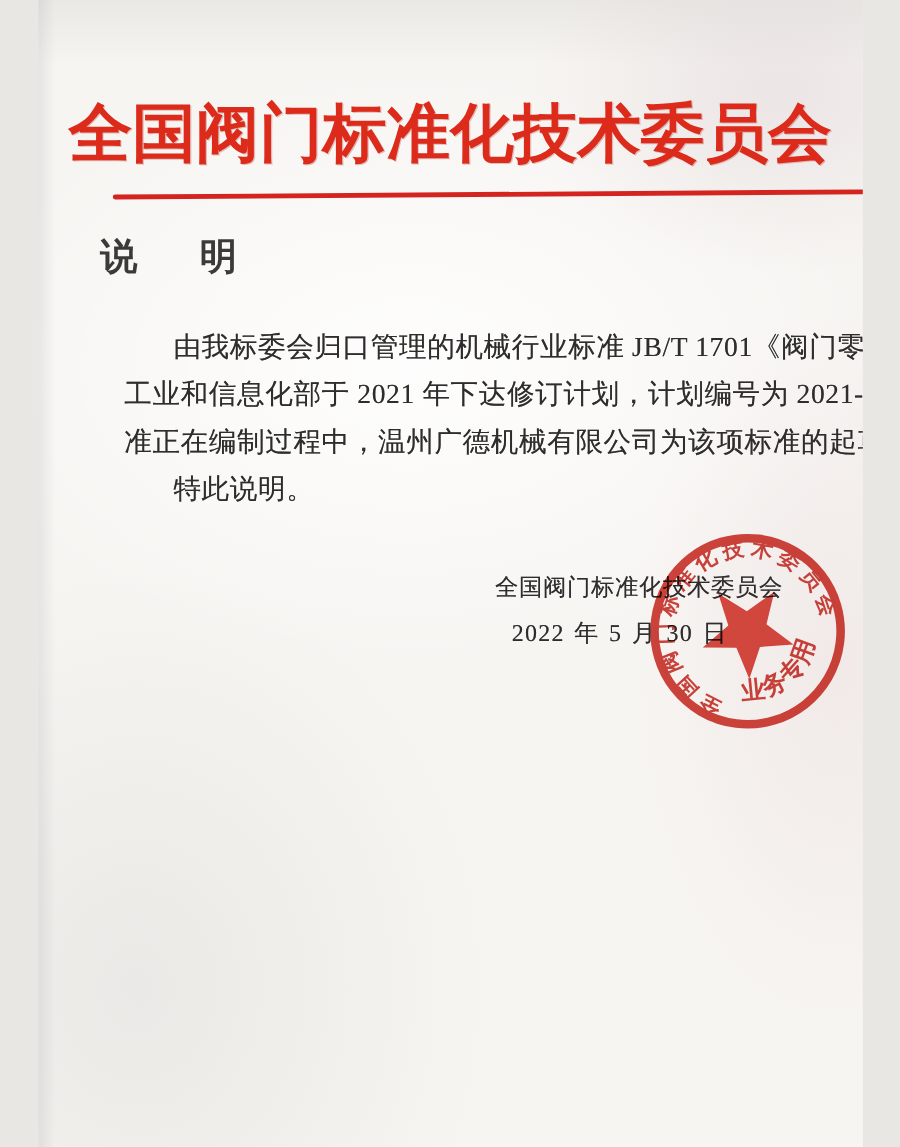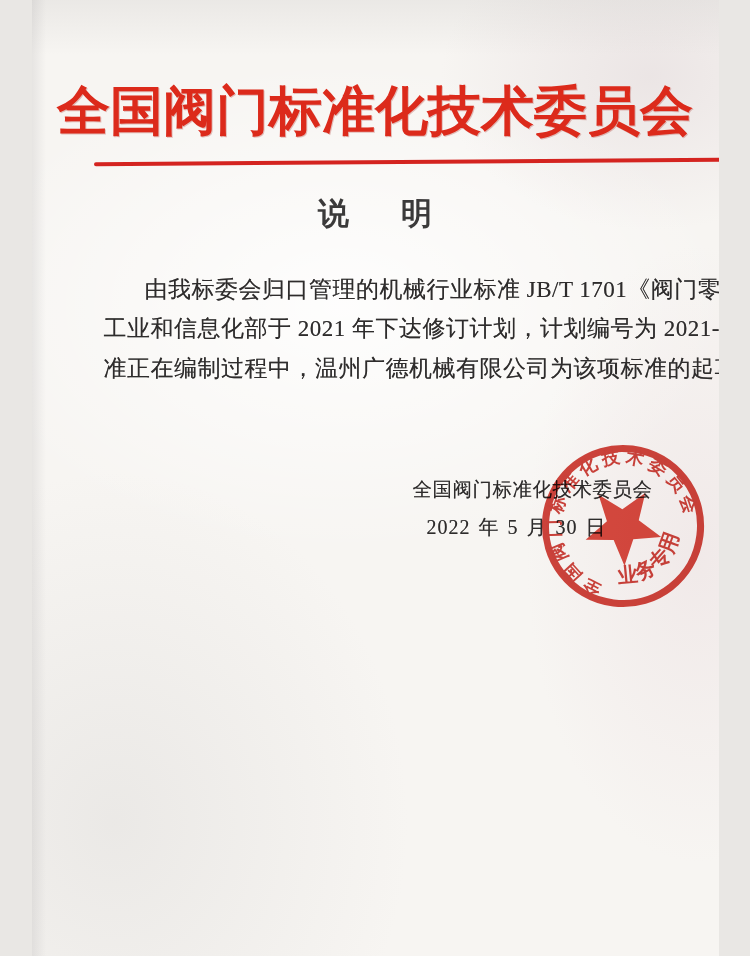--- a/index.html
+++ b/index.html
@@ -27,21 +27,20 @@
     text-shadow:1px 1px 0 rgba(160,20,10,0.25);
     white-space:nowrap;
   }
   .rule{
     position:absolute;top:160px;left:62px;width:630px;height:4px;
     background:#d42420;border-radius:2px;
     transform:rotate(-0.4deg);
   }
   .doc-title{
     position:absolute;top:193px;left:0;right:0;margin:0;
-    text-align:center;
     font-size:31px;font-weight:600;color:#3b3a3a;
     letter-spacing:52px;padding-left:52px;
     white-space:nowrap;
   }
   .body-text{
     position:absolute;top:270px;left:72px;right:46px;
     color:#2e2c2c;
   }
   .body-text p{
     margin:0;font-size:23px;line-height:39.4px;
@@ -84,20 +83,21 @@
   <div class="org-name">全国阀门标准化技术委员会</div>
 
   <div class="rule"></div>
 
   <h1 class="doc-title">说明</h1>
 
   <div class="body-text">
     <p class="indent">由我标委会归口管理的机械行业标准 JB/T 1701《阀门零部件 阀杆螺母》，</p>
     <p>工业和信息化部于 2021 年下达修订计划，计划编号为 2021-1445T-JB。现标</p>
     <p>准正在编制过程中，温州广德机械有限公司为该项标准的起草单位之一。</p>
+    <p class="indent">特此说明。</p>
   </div>
 
   <div class="sig">全国阀门标准化技术委员会</div>
 
   <div class="date">2022 年 5 月 30 日</div>
 
   <svg class="seal" viewBox="0 0 200 200" xmlns="http://www.w3.org/2000/svg">
     <g transform="rotate(-38 100 100)">
       <circle cx="100" cy="100" r="76" fill="none" stroke-width="7" stroke="#ce3028"></circle>
       <path id="sealTopArc" d="M 49.2,135.6 A 62,62 0 1 1 150.8,135.6" fill="none"></path>

